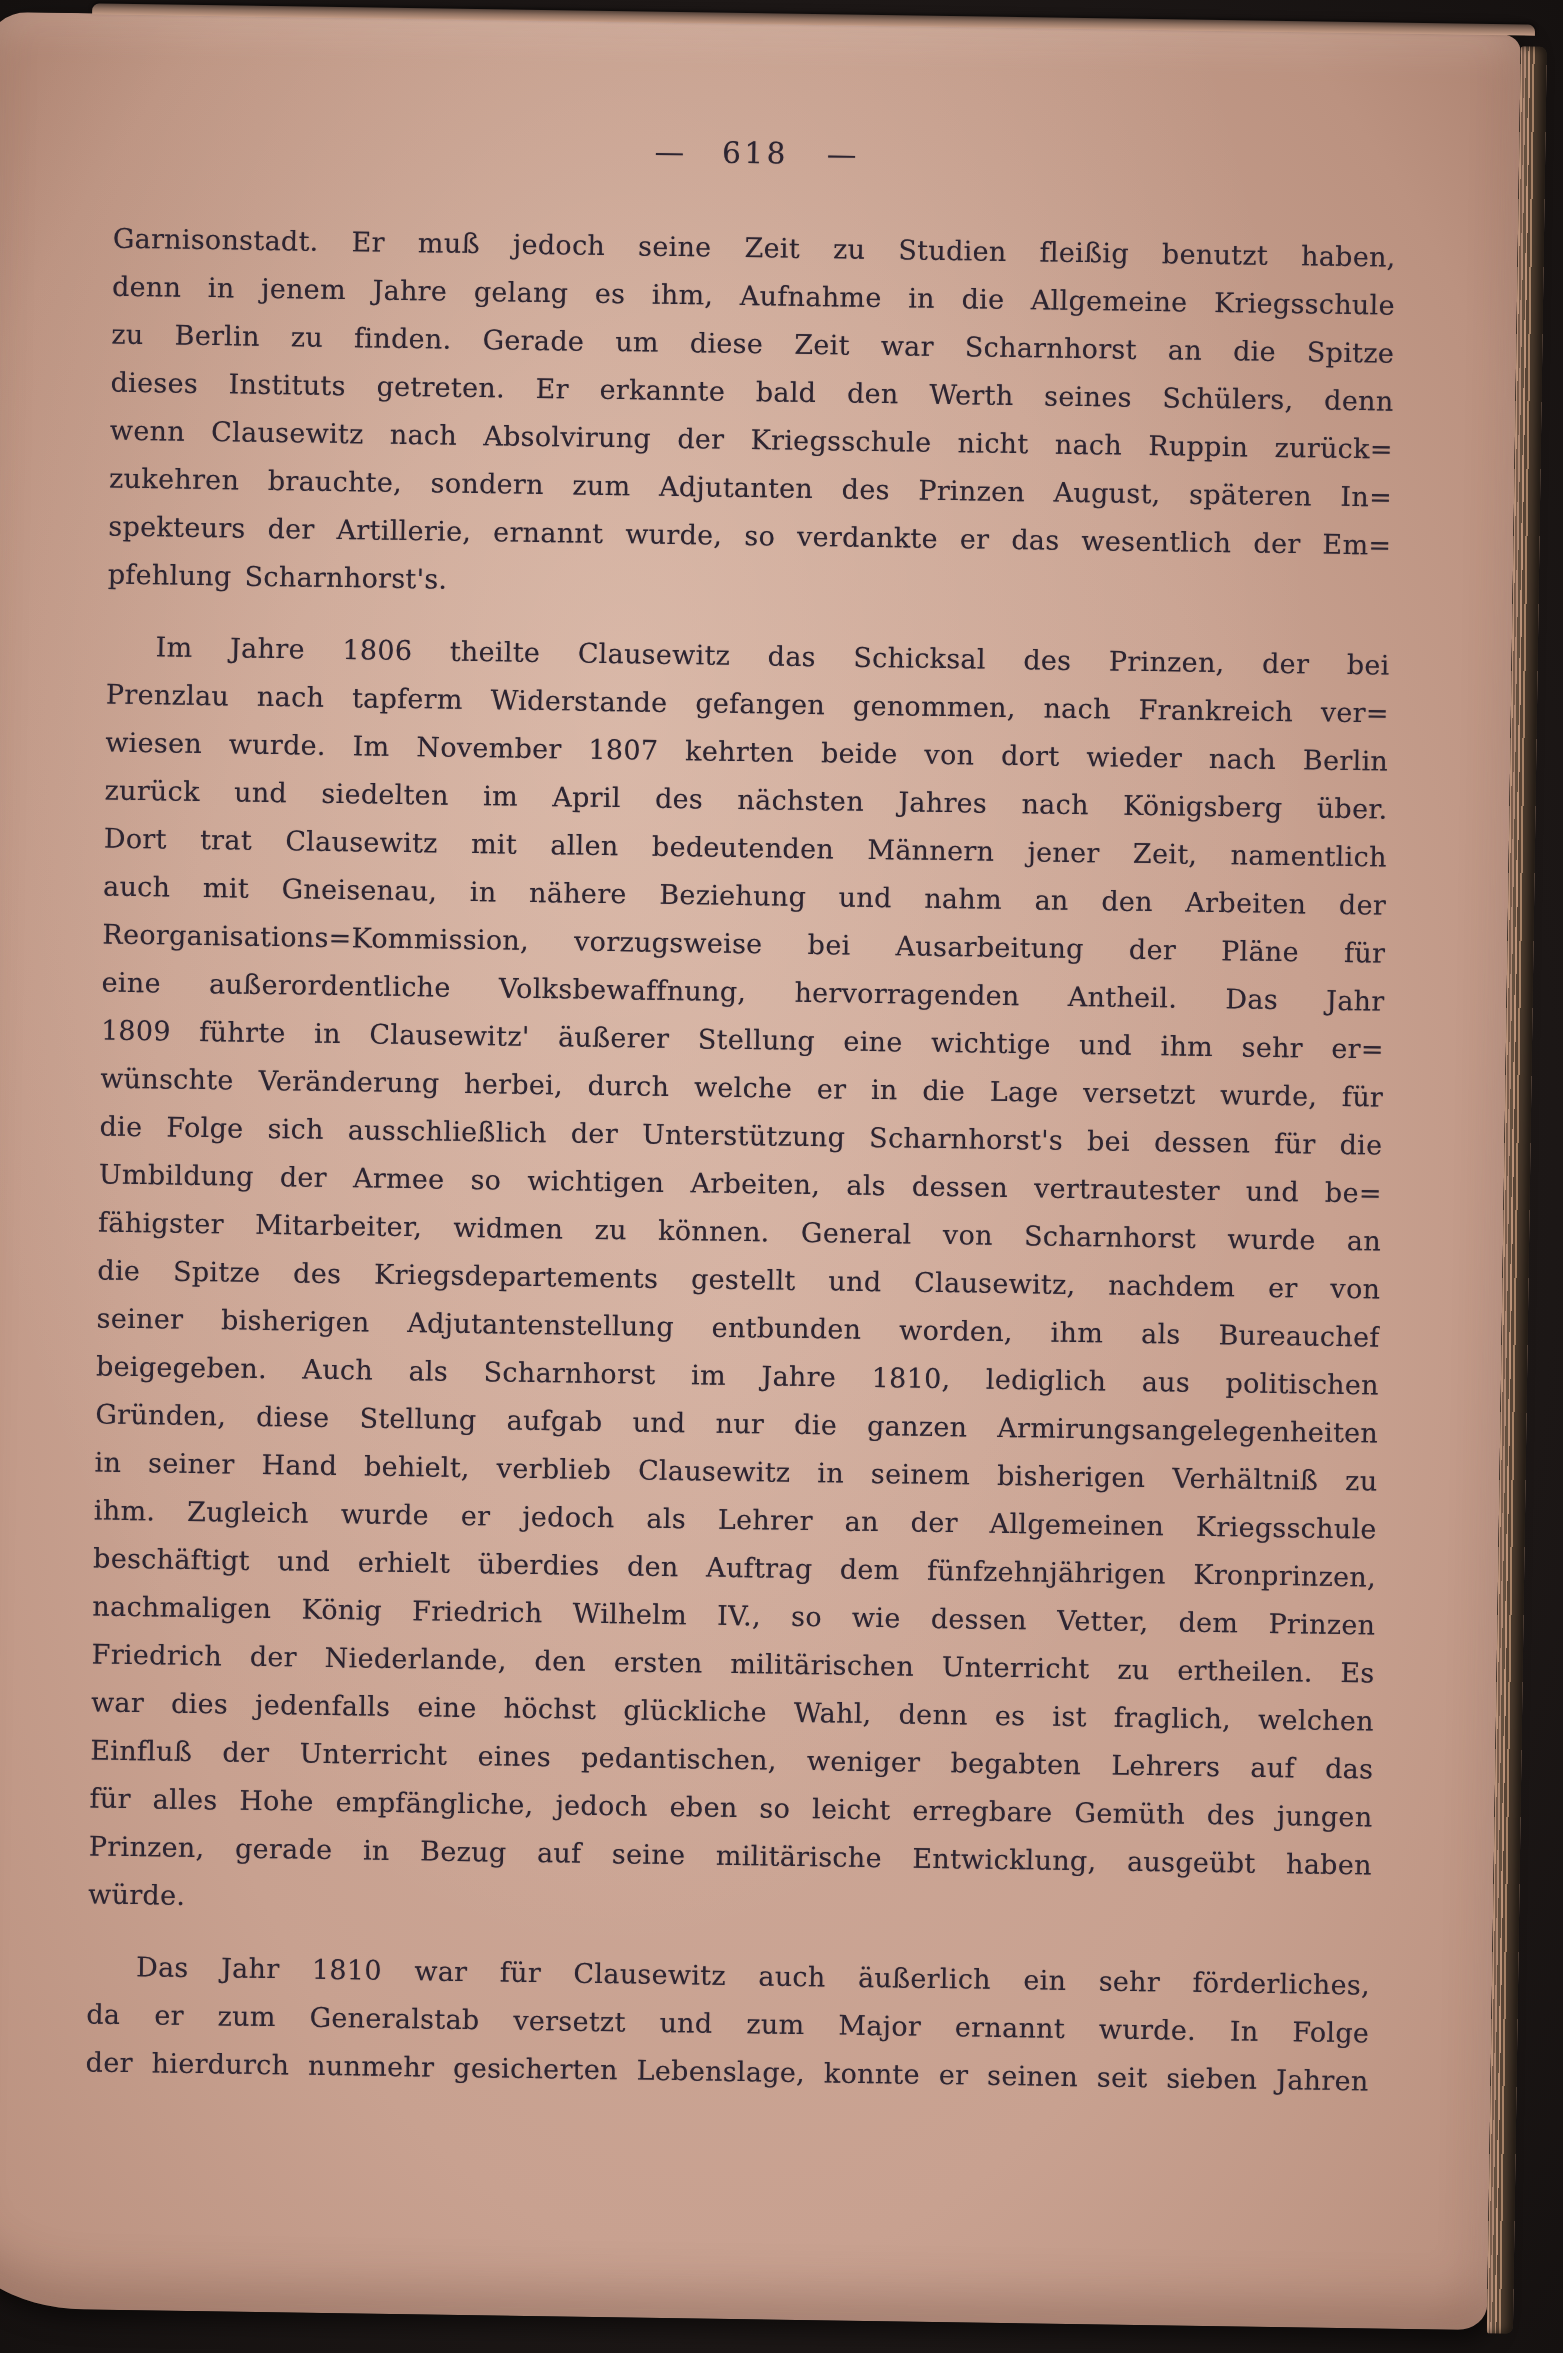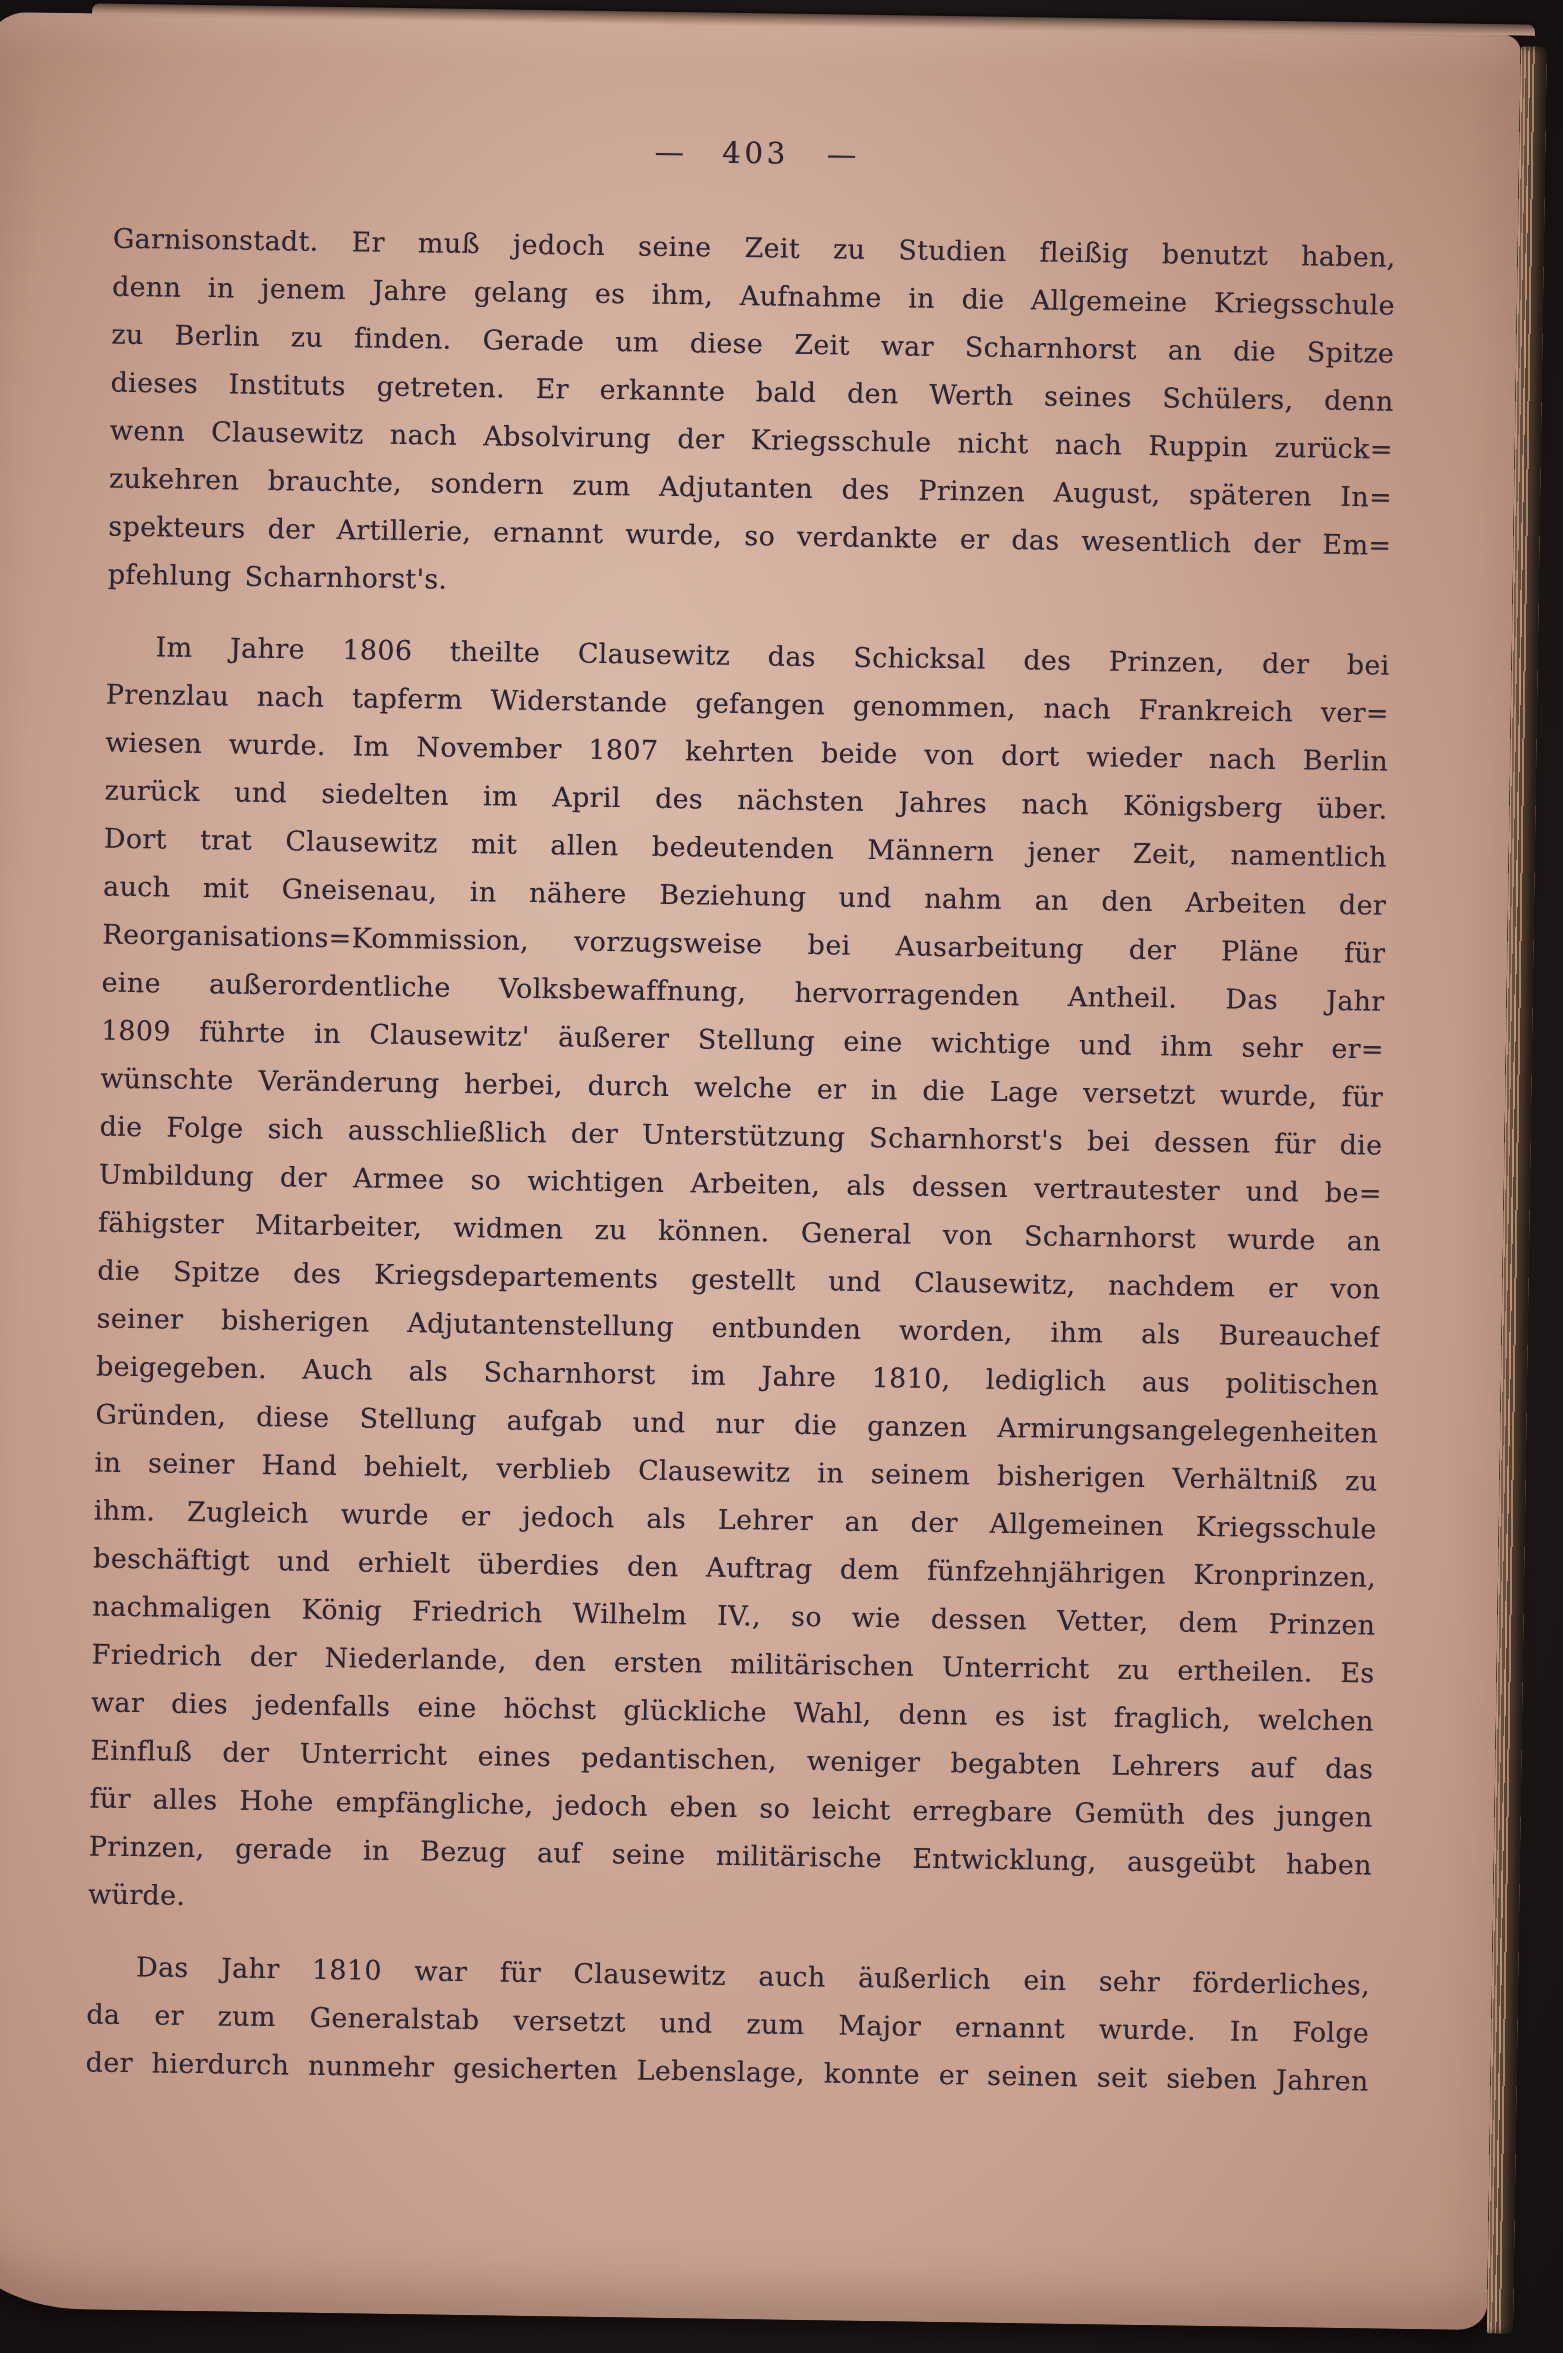--- a/index.html
+++ b/index.html
@@ -112,21 +112,21 @@
 <body>
 
 <div class="screen">
   <div class="book-page">
     <div class="page-edges-top"></div>
     <div class="page-edges-right"></div>
 
     <div class="print-area">
       <div class="page-header">
         <span class="dash">—</span>
-        <span class="num">403</span>
+        <span class="num">618</span>
         <span class="dash">—</span>
       </div>
 
       <div>
           <div class="para">
             <div class="line">Garnisonstadt.  Er muß jedoch seine Zeit zu Studien fleißig benutzt haben,</div>
             <div class="line">denn in jenem Jahre gelang es ihm, Aufnahme in die Allgemeine Kriegsschule</div>
             <div class="line">zu Berlin zu finden.  Gerade um diese Zeit war Scharnhorst an die Spitze</div>
             <div class="line">dieses Instituts getreten.  Er erkannte bald den Werth seines Schülers, denn</div>
             <div class="line">wenn Clausewitz nach Absolvirung der Kriegsschule nicht nach Ruppin zurück=</div>

